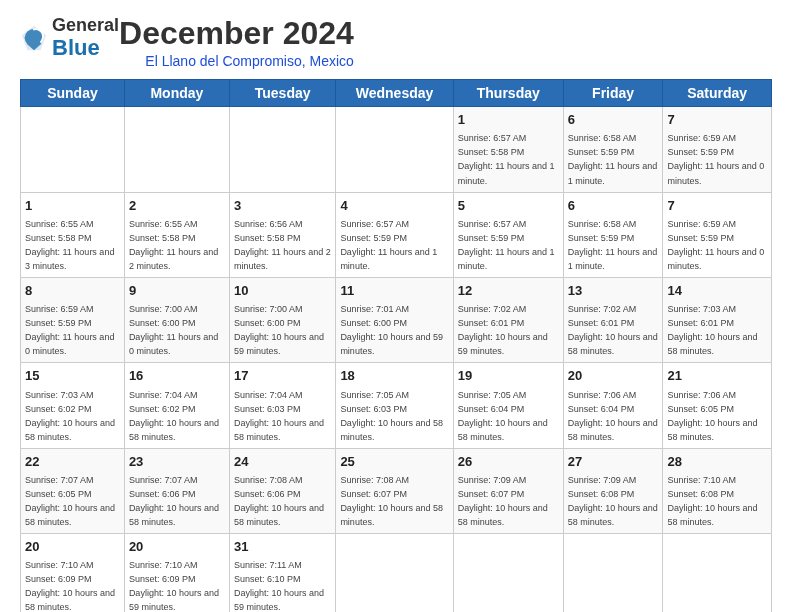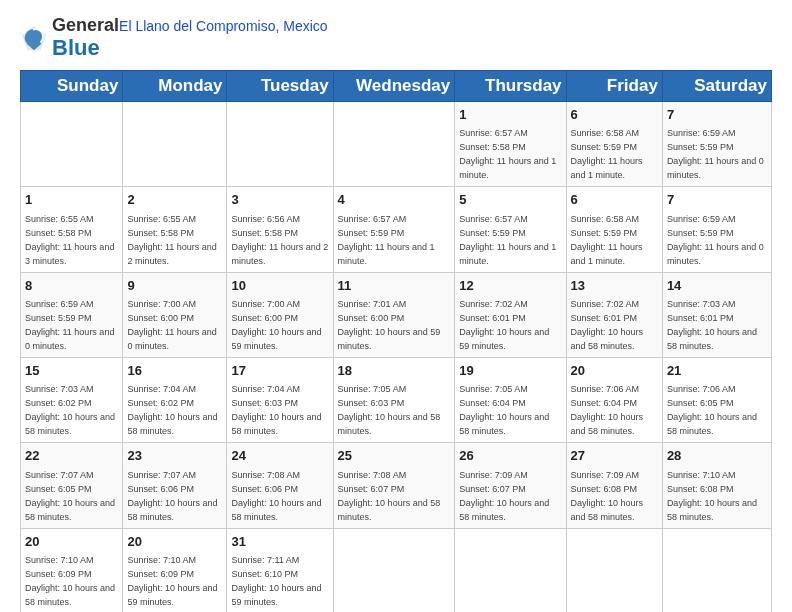--- a/index.html
+++ b/index.html
@@ -61,22 +61,22 @@
     }
     table {
       width: 100%;
       border-collapse: collapse;
       font-size: 10px;
     }
     thead tr th {
       background-color: #2a6db5;
       color: #fff;
       padding: 5px 4px;
-      text-align: right;
-      font-size: 17px;
+      text-align: center;
+      font-size: 14px;
       font-weight: bold;
       border: 1px solid #1e5a9a;
     }
     tbody tr td {
       border: 1px solid #ccc;
       padding: 4px 4px;
       vertical-align: top;
       line-height: 1.4;
       font-size: 9.5px;
       color: #333;
@@ -111,20 +111,21 @@
         <polygon points="15,2 28,12 22,28 8,28 2,12" fill="#2a6db5" opacity="0.15"></polygon>
         <path d="M8,8 Q15,2 22,8 Q28,14 22,22 L15,28 L8,22 Q2,14 8,8Z" fill="#1a6faf" opacity="0.8"></path>
         <path d="M14,6 Q20,4 24,10 Q26,15 22,20" fill="none" stroke="#fff" stroke-width="2"></path>
       </svg>
       <div class="logo-text">
         <span class="logo-general">General</span>
         <span class="logo-blue">Blue</span>
       </div>
     </div>
     <div class="title-block">
+      <div class="main-title">December 2024</div>
       <div class="subtitle">El Llano del Compromiso, Mexico</div>
     </div>
   </div>
 
   <table>
     <thead>
       <tr>
         <th>Sunday</th>
         <th>Monday</th>
         <th>Tuesday</th>

